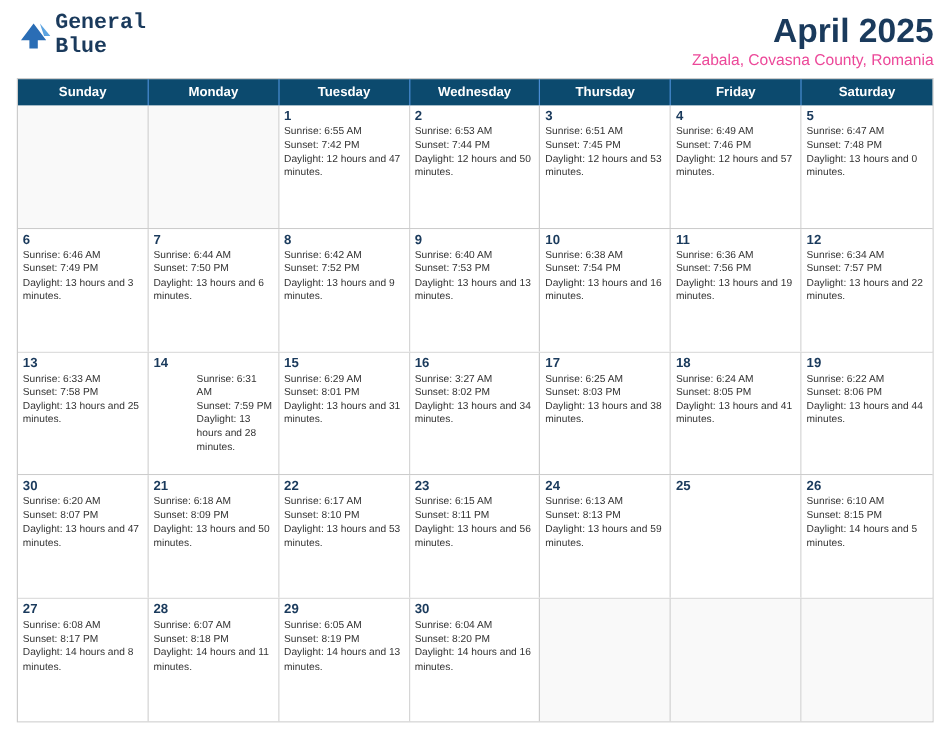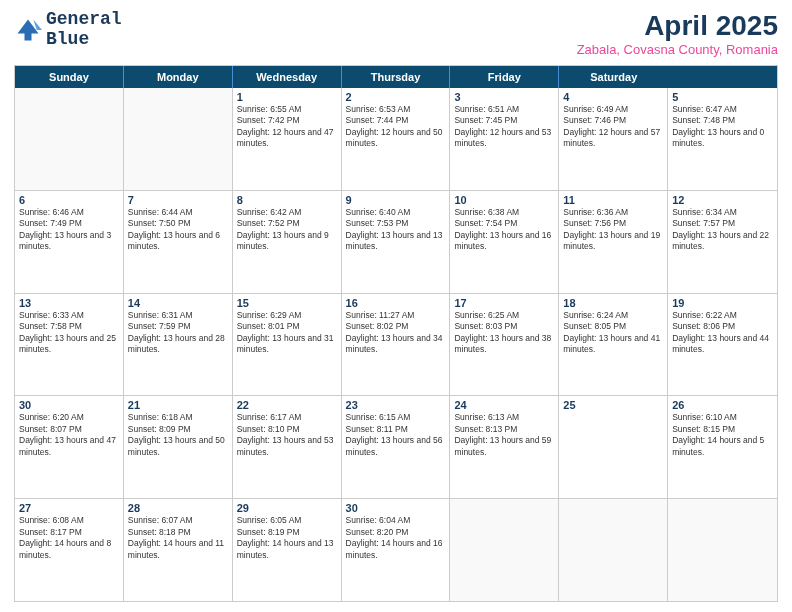--- a/index.html
+++ b/index.html
@@ -136,20 +136,21 @@
     <div class="title-area">
       <div class="main-title">April 2025</div>
       <div class="subtitle">Zabala, Covasna County, Romania</div>
     </div>
   </div>
 
   <div class="calendar">
     <div class="cal-header" id="cal-header">
         <div class="cal-header-cell">Sunday</div>
         <div class="cal-header-cell">Monday</div>
+        <div class="cal-header-cell">Tuesday</div>
         <div class="cal-header-cell">Wednesday</div>
         <div class="cal-header-cell">Thursday</div>
         <div class="cal-header-cell">Friday</div>
         <div class="cal-header-cell">Saturday</div>
       </div>
     <div class="cal-body" id="cal-body">
         <div class="cal-row">
           <div class="cal-cell empty"></div>
           <div class="cal-cell empty"></div>
           <div class="cal-cell">
@@ -229,33 +230,33 @@
         </div>
         <div class="cal-row">
           <div class="cal-cell">
             <span class="day-num">13</span>
             <div class="cell-text" style="white-space: pre-line;">Sunrise: 6:33 AM
 Sunset: 7:58 PM
 Daylight: 13 hours and 25 minutes.</div>
           </div>
           <div class="cal-cell">
             <span class="day-num">14</span>
-            <div class="cell-text" style="white-space: pre-line;">Sunrise: 6:31 AM
+            <div class="cell-text" style="white-space: pre-line; margin-left: 36px;">Sunrise: 6:31 AM
 Sunset: 7:59 PM
 Daylight: 13 hours and 28 minutes.</div>
           </div>
           <div class="cal-cell">
             <span class="day-num">15</span>
             <div class="cell-text" style="white-space: pre-line;">Sunrise: 6:29 AM
 Sunset: 8:01 PM
 Daylight: 13 hours and 31 minutes.</div>
           </div>
           <div class="cal-cell">
             <span class="day-num">16</span>
-            <div class="cell-text" style="white-space: pre-line;">Sunrise: 11:27 AM
+            <div class="cell-text" style="white-space: pre-line;">Sunrise: 3:27 AM
 Sunset: 8:02 PM
 Daylight: 13 hours and 34 minutes.</div>
           </div>
           <div class="cal-cell">
             <span class="day-num">17</span>
             <div class="cell-text" style="white-space: pre-line;">Sunrise: 6:25 AM
 Sunset: 8:03 PM
 Daylight: 13 hours and 38 minutes.</div>
           </div>
           <div class="cal-cell">

